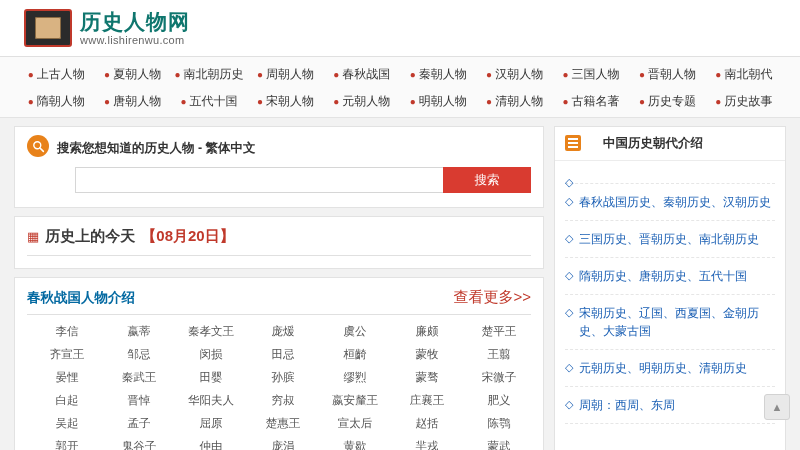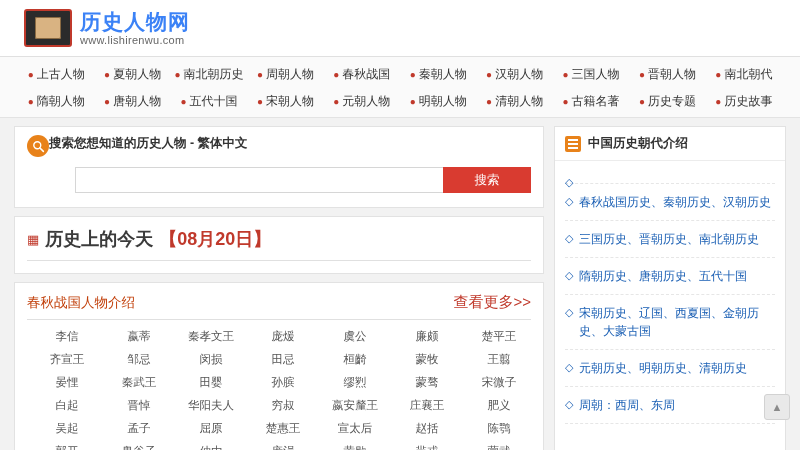--- a/index.html
+++ b/index.html
@@ -41,21 +41,21 @@
     width: 26px;
     height: 22px;
     background: #d9b382;
     border-radius: 2px;
     box-shadow: inset 0 0 0 1px #8a6a42;
   }
   .logo-text { line-height: 1.1; }
   .logo-title {
     font-size: 21px;
     font-weight: bold;
-    color: #3b82f6;
+    color: #0f766e;
     letter-spacing: 1px;
   }
   .logo-sub {
     font-size: 11px;
     color: #666;
     letter-spacing: .3px;
   }
   
   .nav {
     background: #fafafa;
@@ -95,21 +95,21 @@
   .left-col { width: 530px; }
   .right-col { width: 232px; }
 
   .panel {
     background: #ffffff;
     border: 1px solid #e2e2e2;
     box-sizing: border-box;
   }
   
   .search-panel { padding: 8px 12px 14px 12px; margin-bottom: 8px; }
-  .search-head { display: flex; align-items: flex-start; }
+  .search-head { display: flex; align-items: flex-end; gap: 8px; }
   .search-circle {
     width: 22px; height: 22px; border-radius: 50%;
     background: #e8821a; display: flex; align-items: center; justify-content: center;
   }
   .search-circle svg { display: block; }
   .search-title { font-size: 12.5px; color: #333; font-weight: bold; }
   .search-row { display: flex; margin-top: 10px; padding-left: 48px; }
   .search-input {
     flex: 1;
     height: 26px;
@@ -129,43 +129,43 @@
     color: #fff;
     border: none;
     font-size: 12.5px;
     font-family: "Liberation Sans", sans-serif;
     cursor: pointer;
   }
   
   .today-panel { padding: 10px 12px 12px 12px; margin-bottom: 8px; }
   .today-line { display: flex; align-items: center; gap: 6px; }
   .cal-icon { color: #c0392b; font-size: 13px; }
-  .today-text { font-size: 18px; font-weight: bold; color: #3b3b3b; }
+  .today-text { font-size: 15px; font-weight: bold; color: #3b3b3b; }
   .today-date { color: #c0392b; }
   .hr { height: 1px; background: #e0e0e0; margin-top: 9px; }
   
   .people-panel { padding: 10px 12px 8px 12px; }
   .people-head {
     display: flex; align-items: center; justify-content: space-between;
     border-bottom: 1px solid #e0e0e0; padding-bottom: 7px;
   }
-  .people-title { font-size: 13.5px; font-weight: normal; color: #c2410c; }
+  .people-title { font-size: 13.5px; font-weight: bold; color: #0369a1; }
   .people-more { font-size: 15px; color: #c0392b; cursor: pointer; }
   .people-grid {
     display: grid;
     grid-template-columns: repeat(7, 1fr);
     row-gap: 8px;
     padding-top: 9px;
     font-size: 11.5px;
     color: #555;
   }
   .people-grid span { text-align: center; white-space: nowrap; cursor: pointer; margin-left: 8px; }
   
   .right-head {
-    display: flex; align-items: flex-end; gap: 7px;
+    display: flex; align-items: flex-start; gap: 22px;
     padding: 8px 10px; border-bottom: 1px solid #ececec;
   }
   .right-head-ic {
     width: 16px; height: 16px; background: #e8821a; border-radius: 2px;
     display: flex; flex-direction: column; justify-content: center; gap: 2px; padding: 0 3px;
     box-sizing: border-box;
   }
   .right-head-ic i { display: block; height: 2px; background: #fff; }
   .right-title { font-size: 12.5px; font-weight: bold; color: #333; }
   .right-list { padding: 4px 10px 8px 10px; }

